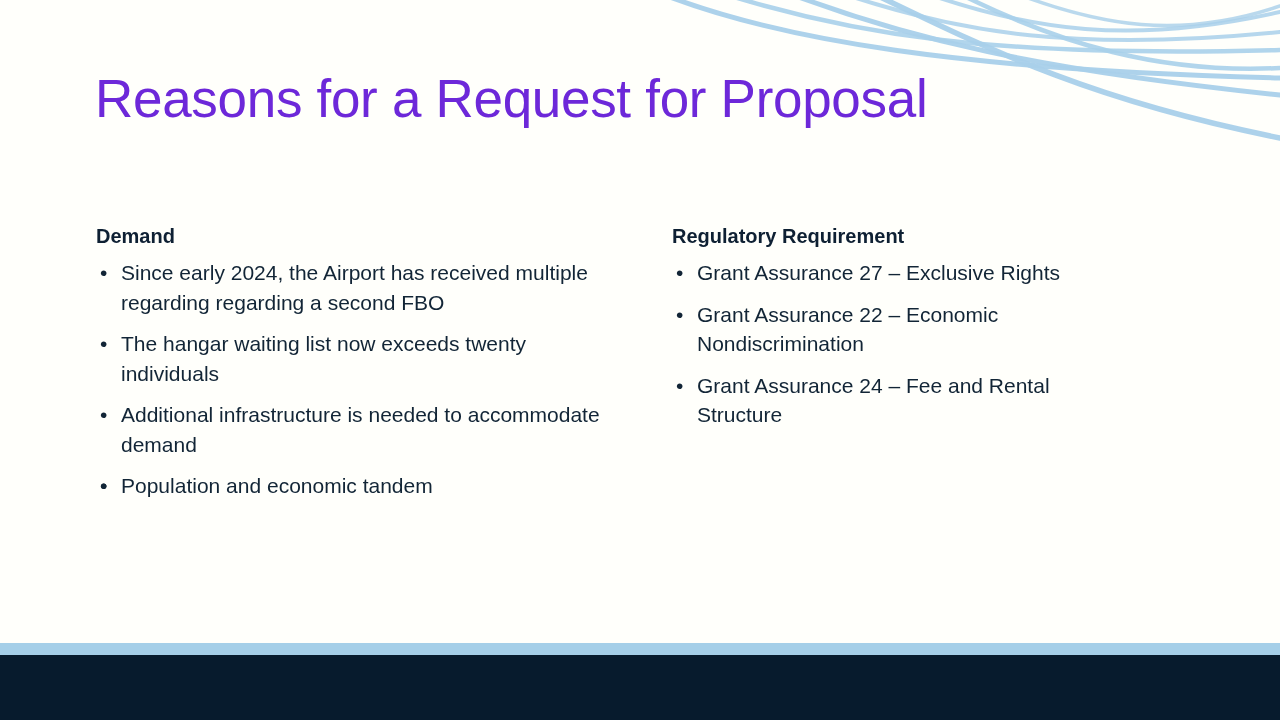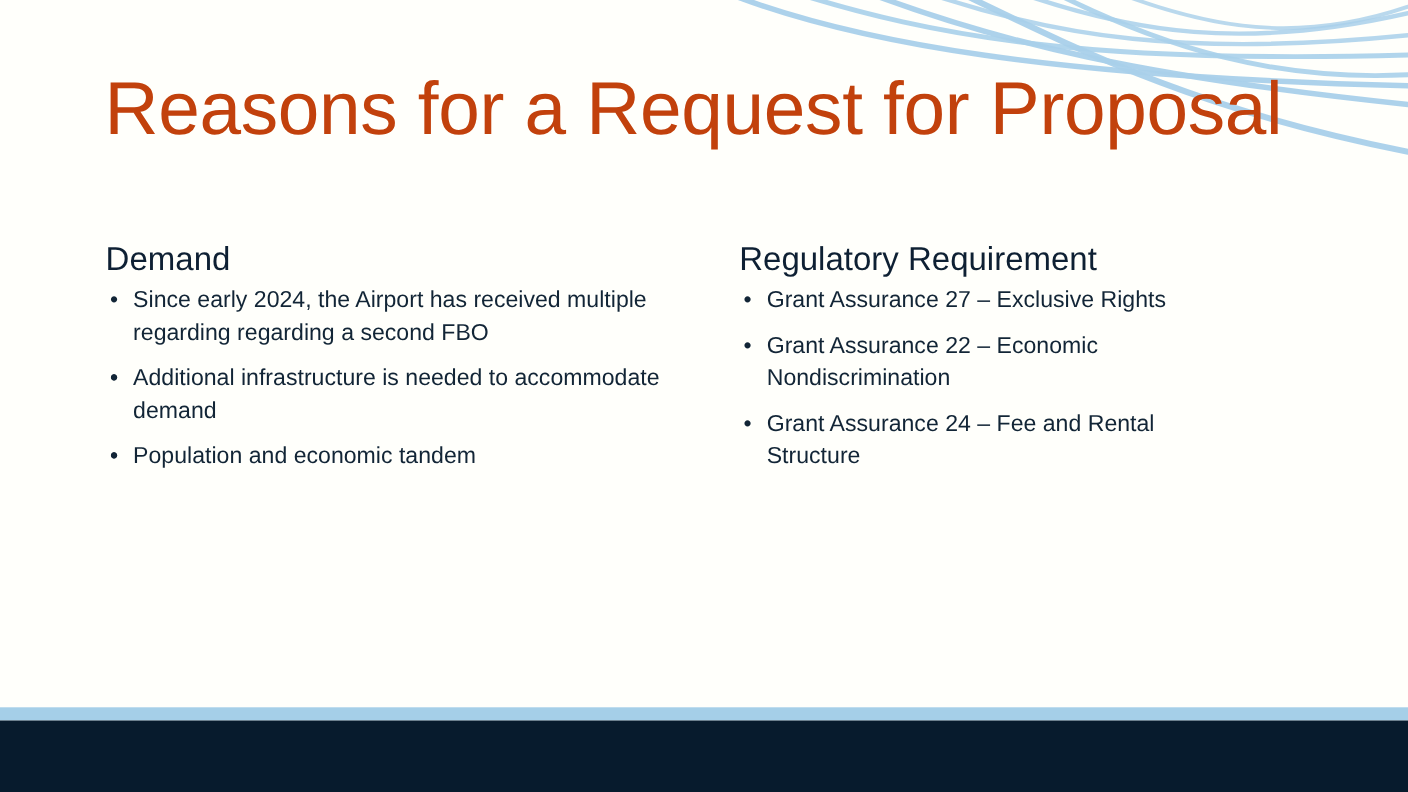--- a/index.html
+++ b/index.html
@@ -29,40 +29,40 @@
     height: 170px;
     pointer-events: none;
   }
 
   
   #title {
     position: absolute;
     left: 95px;
     top: 66px;
     width: 900px;
-    font-size: 68px;
+    font-size: 53px;
     line-height: 66px;
     font-weight: 400;
-    color: #c2410c;
+    color: #6d28d9;
     letter-spacing: -0.3px;
     white-space: nowrap;
   }
 
   
   .column {
     position: absolute;
     top: 222px;
   }
   #col-left  { left: 96px;  width: 528px; }
   #col-right { left: 672px; width: 452px; }
 
   .col-heading {
-    font-size: 30px;
+    font-size: 20px;
     line-height: 28px;
-    font-weight: normal;
+    font-weight: bold;
     color: #0e2033;
     margin: 0 0 8px 0;
   }
 
   .bullet-list {
     list-style: none;
     margin: 0;
     padding: 0;
   }
   .bullet-item {
@@ -123,20 +123,21 @@
 
   <div class="column" id="col-left">
     <div class="col-heading">Demand</div>
     <ul class="bullet-list">
       <li class="bullet-item">
         <span class="bullet-dot">•</span>
         <span>Since early 2024, the Airport has received multiple regarding regarding a second FBO</span>
       </li>
       <li class="bullet-item">
         <span class="bullet-dot">•</span>
+        <span>The hangar waiting list now exceeds twenty individuals</span>
       </li>
       <li class="bullet-item">
         <span class="bullet-dot">•</span>
         <span>Additional infrastructure is needed to accommodate demand</span>
       </li>
       <li class="bullet-item">
         <span class="bullet-dot">•</span>
       </li>
       <li class="bullet-item">
         <span class="bullet-dot">•</span>

